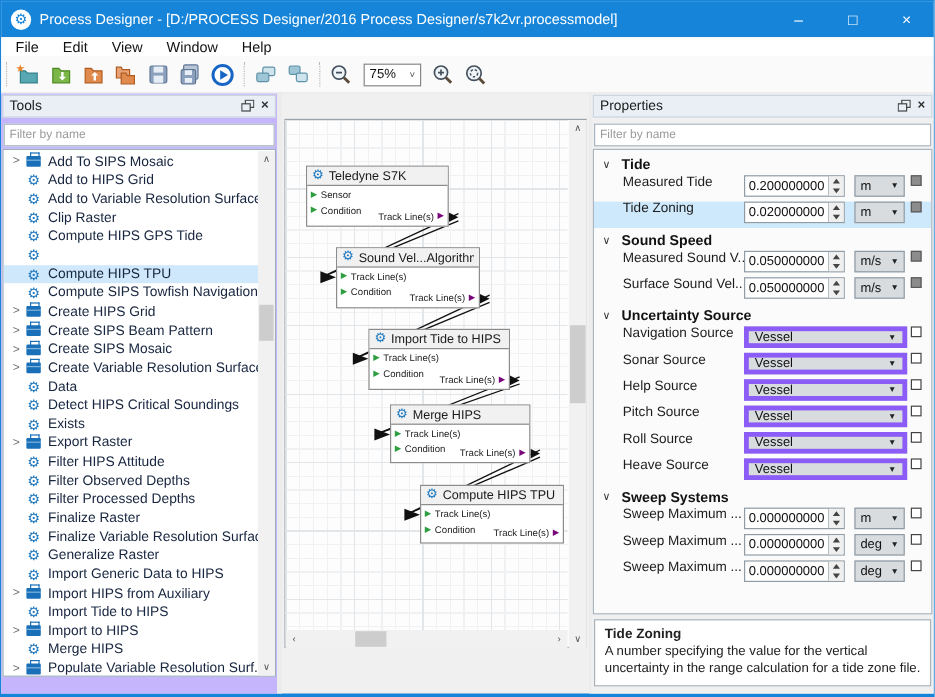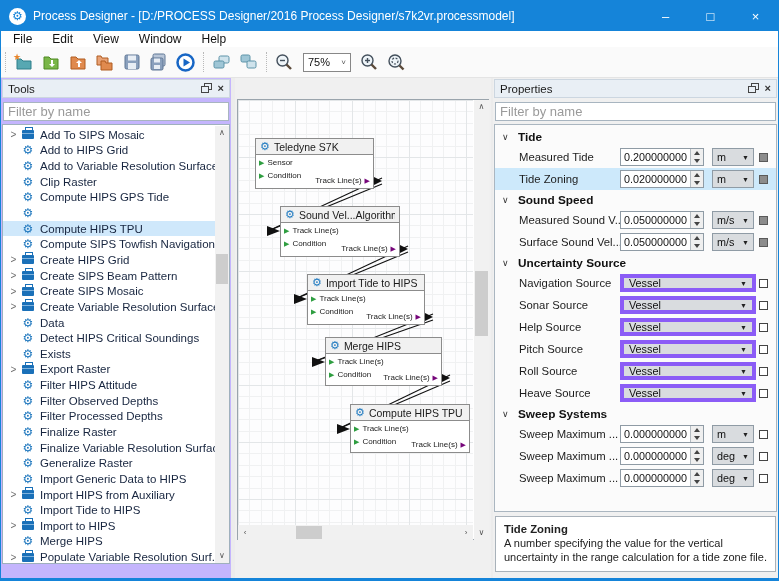--- a/index.html
+++ b/index.html
@@ -20,21 +20,21 @@
 .tgrip{width:1px;height:20px;border-left:1px dotted #b9b9b9;margin:0 4px}
 .tbtn{width:27px;height:26px;display:flex;align-items:center;justify-content:center}
 .zcombo{width:48px;height:19px;border:1px solid #878787;background:#fff;display:flex;align-items:center;font-size:11px;color:#111;padding:0 4px;margin:0 5px}
 .zarr{margin-left:auto;font-size:8px;color:#555}
 
 .phead{position:absolute;left:1px;right:1px;top:1px;height:19px;background:#e9eff5;border:1px solid #ccd6e0;display:flex;align-items:center;padding:0 5px;font-size:11.5px;color:#1a1a1a}
 .phead .sp{flex:1}
 .hic{margin-left:6px;color:#333;display:flex;align-items:center}
 .xglyph{font-size:11px;font-weight:bold;color:#333;line-height:1}
 .pfilter{position:absolute;left:2px;right:2px;top:24px;height:19px}
-.pfilter input{width:100%;height:100%;border:1px solid #a8b5c0;background:#fff;font-family:"Liberation Sans",sans-serif;font-size:13px;color:#333;padding:0 4px;outline:none}
+.pfilter input{width:100%;height:100%;border:1px solid #a8b5c0;background:#fff;font-family:"Liberation Sans",sans-serif;font-size:10px;color:#333;padding:0 4px;outline:none}
 .pfilter input::placeholder{color:#9a9a9a}
 
 .tools{position:absolute;left:0;top:0;width:230px;bottom:0;background:#c4b5fd}
 .ttree{position:absolute;left:1px;right:1px;top:46px;height:440px;background:#fff;border:1px solid #9fb0bd;overflow:hidden;padding-top:2px}
 .titem{height:15.65px;display:flex;align-items:center;font-size:11.5px;color:#17253f;padding-left:4px;white-space:nowrap}
 .titem.sel{background:#cfe8fb}
 .texp{width:13px;font-size:10px;color:#6f6f6f;text-align:center;flex:0 0 auto}
 .tgear{width:16px;color:#2078be;font-size:12px;text-align:center;line-height:1;flex:0 0 auto}
 .bfc{width:12px;height:9px;margin:0 2px;background:#1a70b8;border-radius:1px;position:relative;flex:0 0 auto}
 .bfc::before{content:"";position:absolute;left:3px;top:-3px;width:6px;height:3px;border:1px solid #1a70b8;border-bottom:none}
@@ -66,21 +66,21 @@
 .ptri.in{color:#2f9e41}.ptri.out{color:#76067a}
 .pname{font-size:8px;color:#222;white-space:nowrap}
 .nout{position:absolute;right:3px;bottom:2px;display:flex;align-items:center;gap:3px}
 .vscroll{position:absolute;left:236px;top:0;width:15px;height:440px;background:#f1f1f1}
 .hscroll{position:absolute;left:0;top:425px;width:235px;height:15px;background:#f1f1f1}
 
 .props{position:absolute;left:492px;top:0;right:0;bottom:0;background:#f0f0f0}
 .pcontent{position:absolute;left:1px;right:1px;top:46px;height:388px;background:#fbfbfb;border:1px solid #aab6c0;overflow:hidden;padding-top:2px}
 .psec{height:19px;display:flex;align-items:center;gap:6px;padding-left:7px;font-size:11.8px;font-weight:bold;color:#111}
 .pchev{font-size:9px;color:#333;font-weight:normal;width:10px}
-.prow{height:22px;display:flex;align-items:center;padding-left:24px}
+.prow{height:22px;display:flex;align-items:flex-start;padding-left:24px}
 .prow.sel{background:#cde9fb}
 .plabel{width:101px;font-size:11.3px;color:#1c1c1c;white-space:nowrap;overflow:hidden;flex:0 0 auto}
 .spin{width:84px;height:18px;border:1px solid #8f9ba5;background:#fff;display:flex;align-items:stretch;flex:0 0 auto}
 .spin-v{flex:1;font-size:10.8px;color:#111;padding:2px 0 0 3px;white-space:nowrap;overflow:hidden}
 .spin-b{width:13px;border-left:1px solid #b5bcc2;display:flex;flex-direction:column}
 .spin-b i{flex:1;display:flex;align-items:center;justify-content:center;background:#efefef}
 .spin-b i.up::before{content:"";width:0;height:0;border-left:3px solid transparent;border-right:3px solid transparent;border-bottom:4px solid #444}
 .spin-b i.dn::before{content:"";width:0;height:0;border-left:3px solid transparent;border-right:3px solid transparent;border-top:4px solid #444}
 .ucombo{width:42px;height:18px;margin-left:8px;border:1px solid #8f9ba5;background:#d9dcdf;display:flex;align-items:center;padding:0 4px;font-size:10.8px;color:#111;flex:0 0 auto}
 .wcombo{width:136px;height:18px;border:4px solid #8b5cf6;background:#d9dcdf;display:flex;align-items:center;padding:0 5px;font-size:10.8px;color:#111;flex:0 0 auto}

